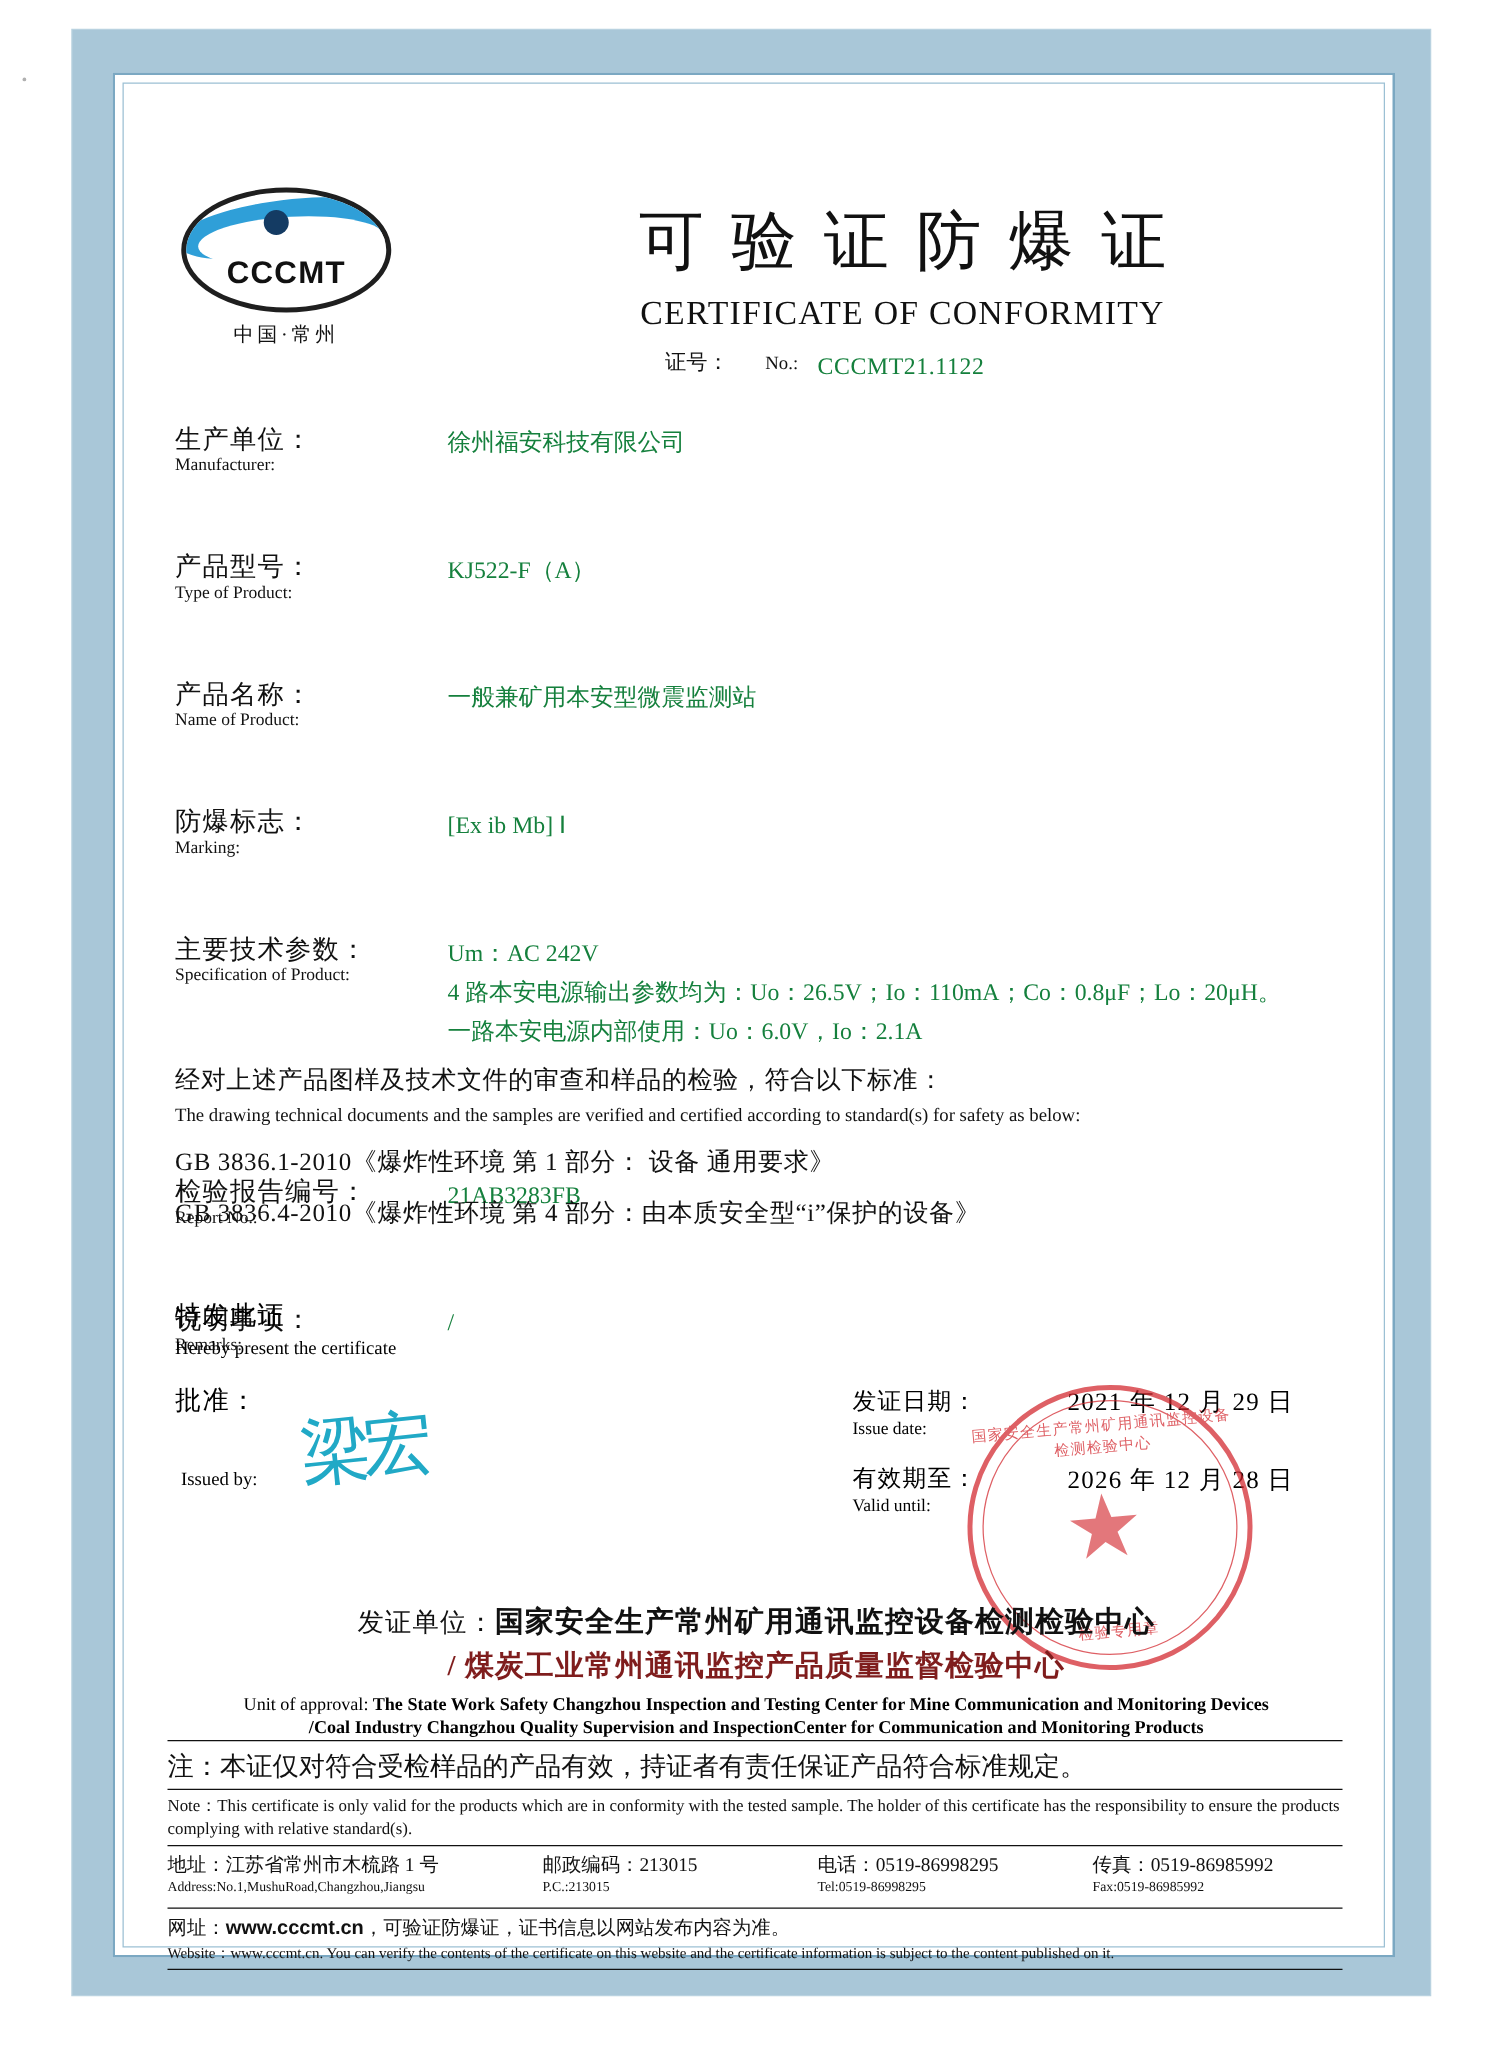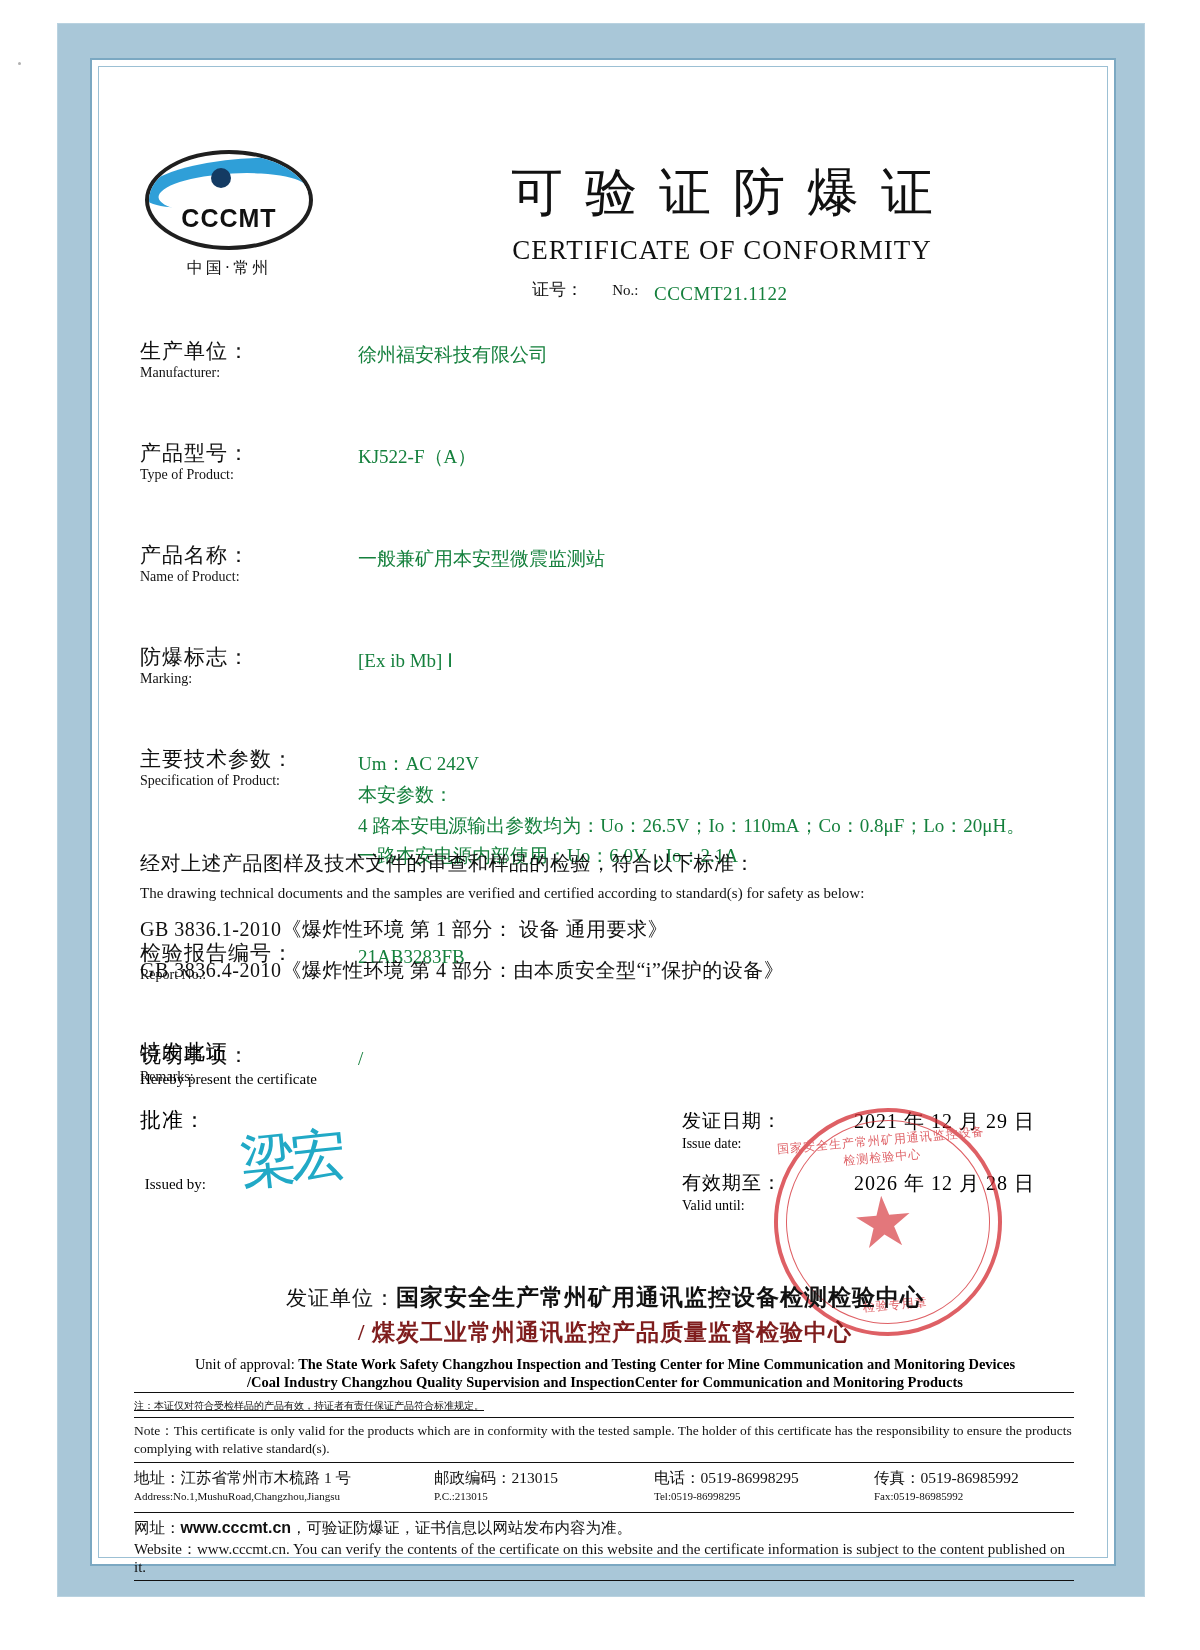--- a/index.html
+++ b/index.html
@@ -325,21 +325,21 @@
 
   
   .footer {
     position: absolute;
     left: 42px; top: 1332px;
     width: 940px;
     border-top: 1.5px solid #111;
     padding-top: 6px;
     color: #111;
   }
-  .footer .note-cn { font-size: 10px; text-decoration: underline; }
+  .footer .note-cn { font-size: 21px; }
   .footer .note-en {
     font-size: 13.5px;
     line-height: 1.35;
     border-top: 1px solid #111;
     margin-top: 4px;
     padding-top: 4px;
   }
   .footer .addr-cn {
     font-size: 15.5px;
     border-top: 1px solid #111;
@@ -358,21 +358,21 @@
     border-top: 1px solid #111;
     margin-top: 2px;
     padding-top: 5px;
   }
   .footer .web-cn .url {
     font-family: "Liberation Sans", sans-serif;
     font-weight: bold;
     font-size: 16px;
   }
   .footer .web-en {
-    font-size: 15px;
+    font-size: 12px;
     margin-top: 1px;
     padding-bottom: 4px;
     border-bottom: 1.5px solid #111;
   }
   .c1 { position: absolute; left: 0; }
   .c2 { position: absolute; left: 300px; }
   .c3 { position: absolute; left: 520px; }
   .c4 { position: absolute; left: 740px; }
 
   .speck {
@@ -445,21 +445,20 @@
             <div class="val">[Ex ib Mb] Ⅰ</div>
           </div>
 
           <div class="row r5">
             <div class="lab">
               <span class="cn">主要技术参数：</span>
               <span class="en">Specification of Product:</span>
             </div>
             <div class="val spec-lines">
               <div>Um：AC 242V</div>
-              <div>本安参数：</div>
               <div>4 路本安电源输出参数均为：Uo：26.5V；Io：110mA；Co：0.8μF；Lo：20μH。</div>
               <div>一路本安电源内部使用：Uo：6.0V，Io：2.1A</div>
             </div>
           </div>
 
           <div class="row r6">
             <div class="lab">
               <span class="cn">检验报告编号：</span>
               <span class="en">Report No.:</span>
             </div>

